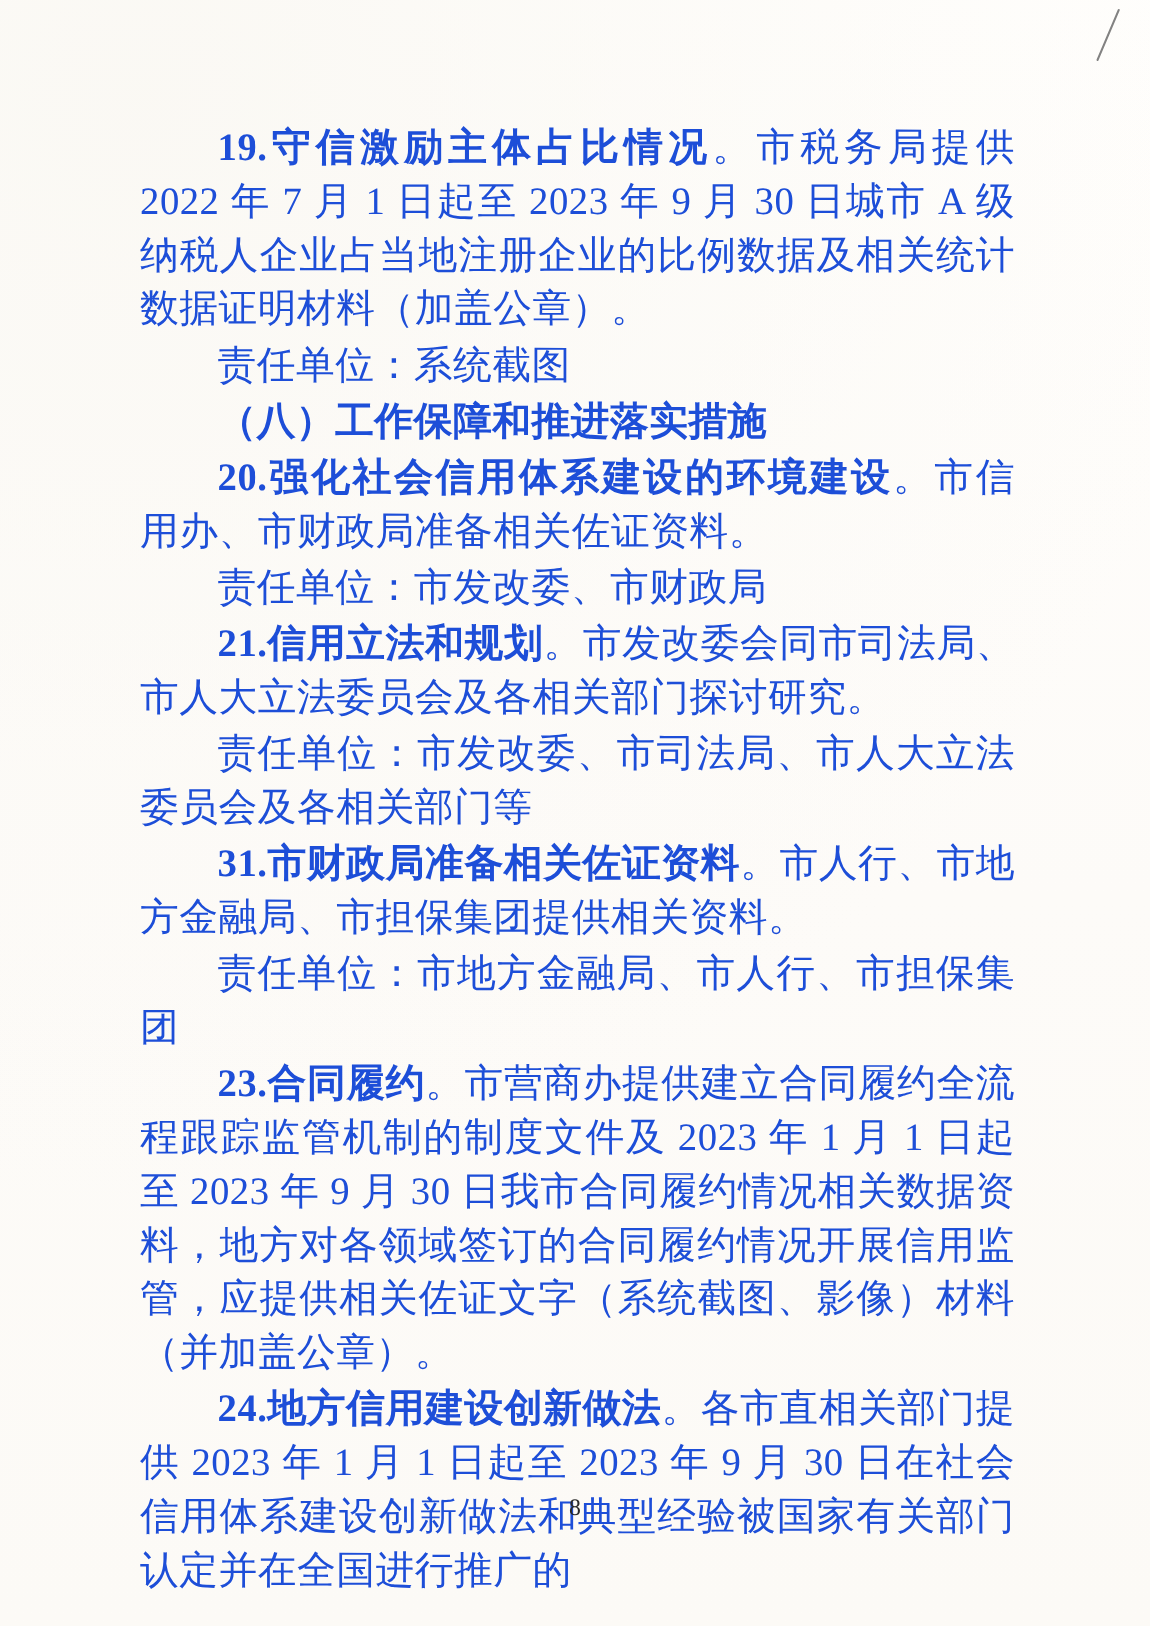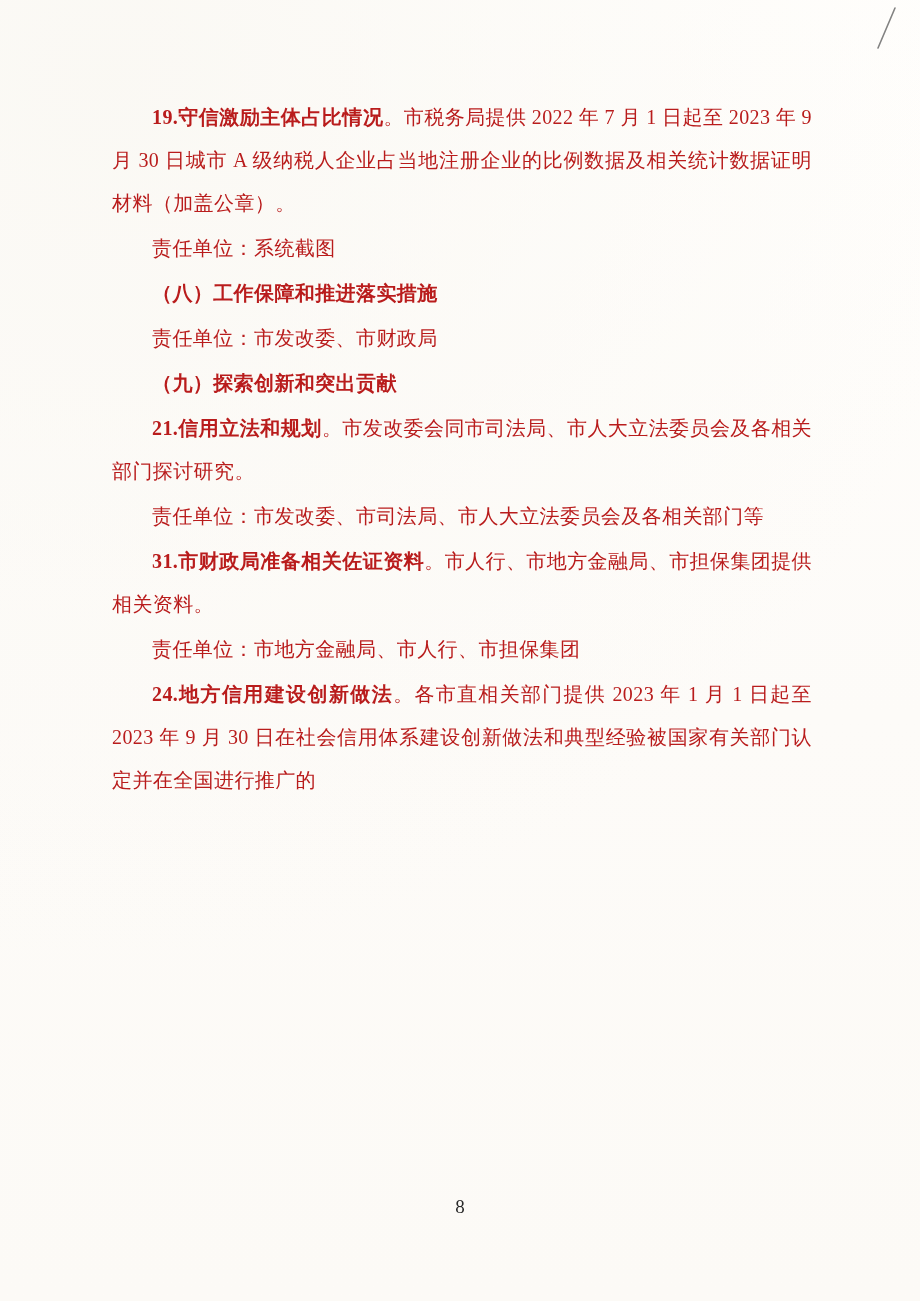--- a/index.html
+++ b/index.html
@@ -36,23 +36,23 @@
     opacity: 0.75;
   }
   .content {
     position: absolute;
     left: 112px;
     top: 96px;
     width: 700px;
   }
   p {
     margin: 0 0 2px 0;
-    font-size: 20px;
+    font-size: 31px;
     line-height: 43px;
-    color: #b91c1c;
+    color: #1d4ed8;
     text-align: justify;
     text-justify: inter-ideograph;
     letter-spacing: 0.4px;
     font-family: "Liberation Serif", "DejaVu Serif", serif;
   }
   p.indent {
     text-indent: 2em;
   }
   .lead {
     font-weight: bold;
@@ -93,33 +93,34 @@
   </svg>
 
   <div class="content">
 
     <p class="indent"><span class="num">19.</span><span class="lead">守信激励主体占比情况</span><span>。市税务局提供 2022 年 7 月 1 日起至 2023 年 9 月 30 日城市 A 级纳税人企业占当地注册企业的比例数据及相关统计数据证明材料（加盖公章）。</span></p>
 
     <p class="resp">责任单位：系统截图</p>
 
     <p class="sec">（八）工作保障和推进落实措施</p>
 
+    <p class="indent"><span class="num">20.</span><span class="lead">强化社会信用体系建设的环境建设</span><span>。市信用办、市财政局准备相关佐证资料。</span></p>
 
     <p class="resp">责任单位：市发改委、市财政局</p>
 
-    <p class="sec">（九）探索创新和突出贡献</p>
 
     <p class="indent"><span class="num">21.</span><span class="lead">信用立法和规划</span><span>。市发改委会同市司法局、市人大立法委员会及各相关部门探讨研究。</span></p>
 
     <p class="resp">责任单位：市发改委、市司法局、市人大立法委员会及各相关部门等</p>
 
     <p class="indent"><span class="num">31.</span><span class="lead">市财政局准备相关佐证资料</span><span>。市人行、市地方金融局、市担保集团提供相关资料。</span></p>
 
     <p class="resp">责任单位：市地方金融局、市人行、市担保集团</p>
 
+    <p class="indent"><span class="num">23.</span><span class="lead">合同履约</span><span>。市营商办提供建立合同履约全流程跟踪监管机制的制度文件及 2023 年 1 月 1 日起至 2023 年 9 月 30 日我市合同履约情况相关数据资料，地方对各领域签订的合同履约情况开展信用监管，应提供相关佐证文字（系统截图、影像）材料（并加盖公章）。</span></p>
 
 
     <p class="indent"><span class="num">24.</span><span class="lead">地方信用建设创新做法</span><span>。各市直相关部门提供 2023 年 1 月 1 日起至 2023 年 9 月 30 日在社会信用体系建设创新做法和典型经验被国家有关部门认定并在全国进行推广的</span></p>
 
   </div>
 
   <div class="pageno">8</div>
 </div>
 
 </body></html>

